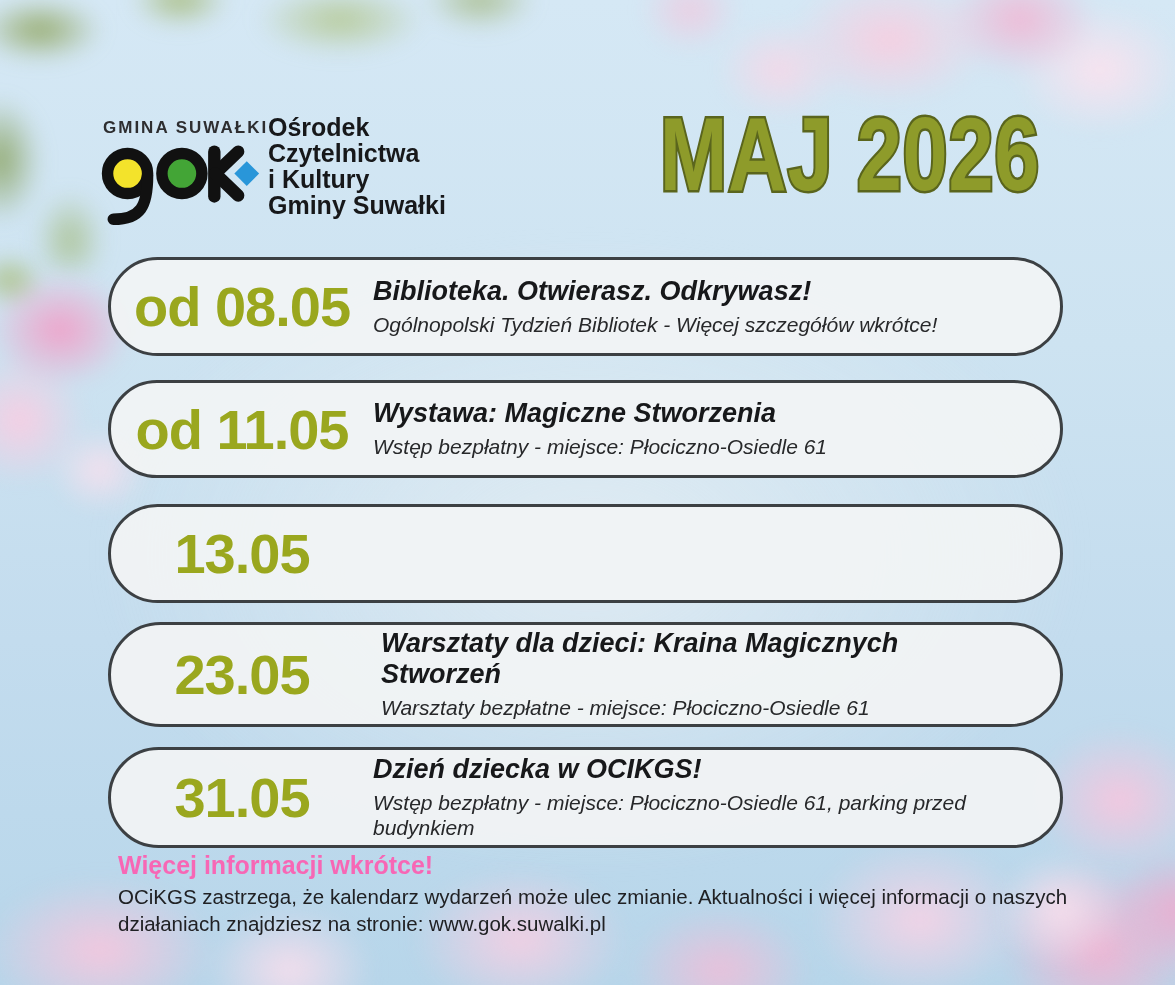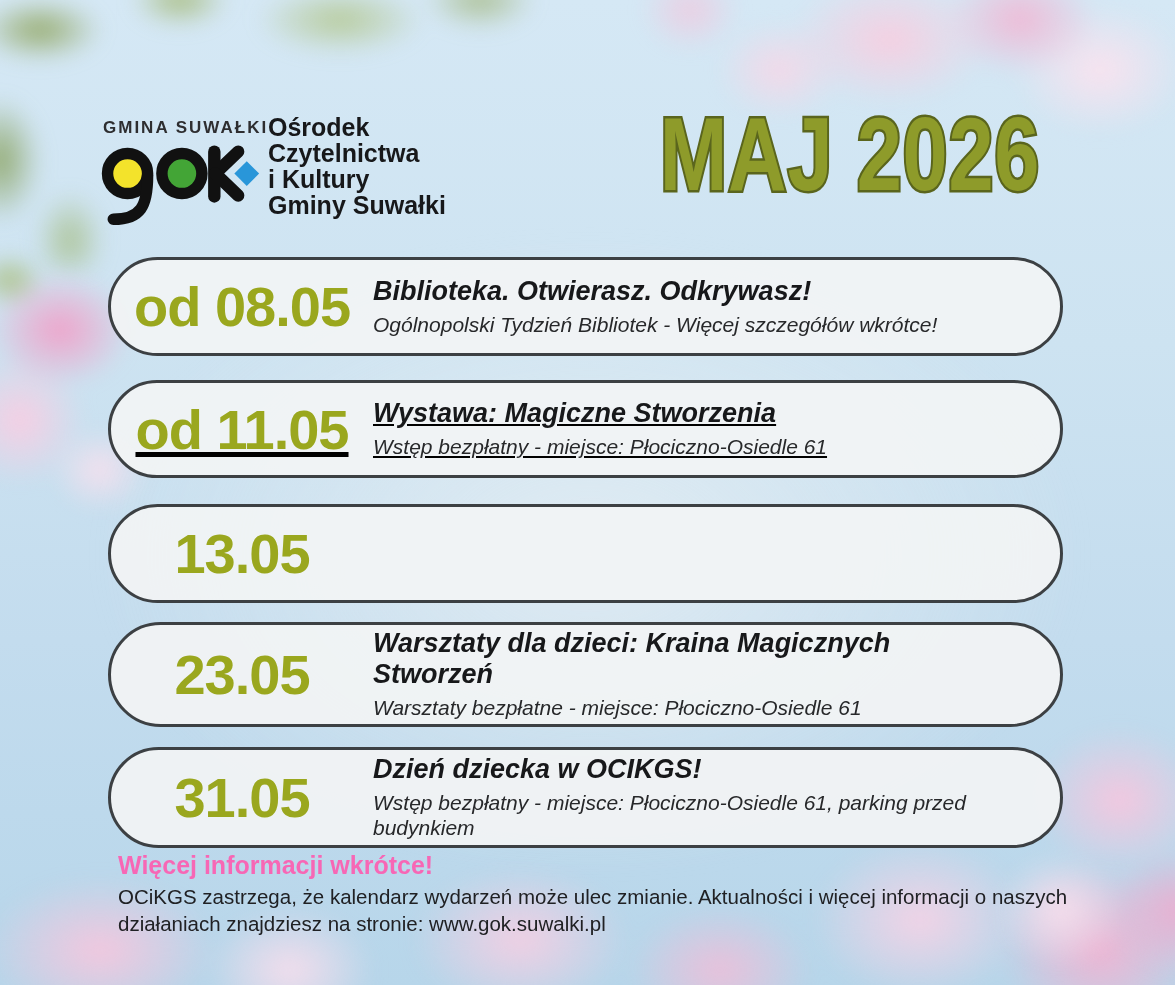--- a/index.html
+++ b/index.html
@@ -106,23 +106,23 @@
   .card-text{flex:1;padding-right:34px;}
   .card-title{
     font-size:27px;font-weight:700;font-style:italic;
     color:#17181a;line-height:1.14;max-width:620px;
   }
   .card-details{
     font-size:21px;font-style:italic;font-weight:400;
     color:#27282a;line-height:1.22;margin-top:5px;max-width:640px;
   }
   .card-1{top:257px;height:99px;}
-  .card-2{top:380px;height:98px;text-decoration:underline;}
+  .card-2{top:380px;height:98px;}
   .card-3{top:504px;height:99px;}
-  .card-4{top:622px;height:105px;}
+  .card-4{top:622px;height:105px;gap:8px;}
   .card-5{top:747px;height:101px;}
 
   
   .footer-highlight{
     position:absolute;left:118px;top:851px;
     font-size:25px;font-weight:700;color:#f767b5;text-align:right;
   }
   .footer-note{
     position:absolute;left:118px;top:884px;width:955px;
     font-size:20.5px;color:#202124;line-height:1.3;

